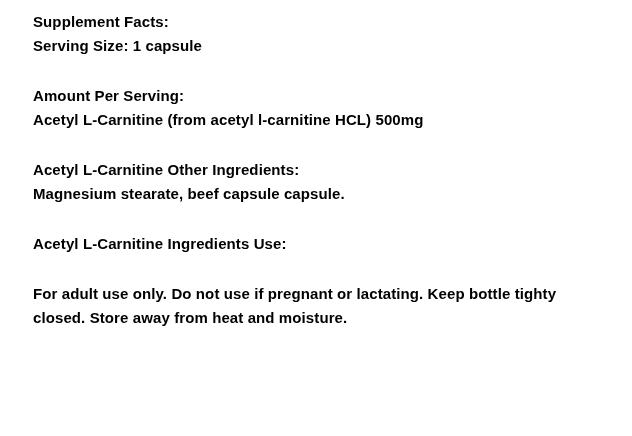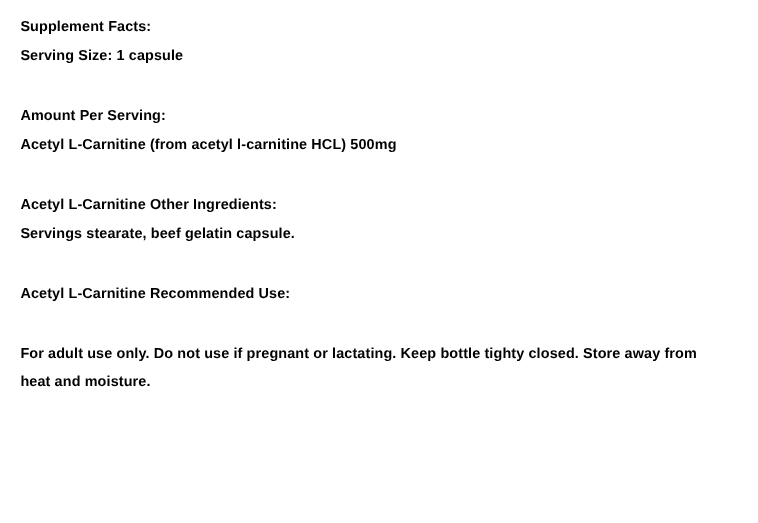--- a/index.html
+++ b/index.html
@@ -11,24 +11,24 @@
     position: relative;
     width: 632px;
     height: 436px;
     background: #ffffff;
     overflow: hidden;
     font-family: "Liberation Sans", "DejaVu Sans", sans-serif;
     color: #000000;
   }
   .label {
     box-sizing: border-box;
-    padding: 10px 20px 0 17px;
+    padding: 10px 20px 0 33px;
     width: 612px;
     max-width: 612px;
-    font-size: 12px;
+    font-size: 15px;
     line-height: 24px;
     letter-spacing: 0.1px;
   }
   .section {
     margin: 0 0 26px 0;
     max-width: 575px;
   }
   .section-heading {
     font-weight: 700;
   }
@@ -47,25 +47,25 @@
       <div class="section-line">Serving Size: 1 capsule</div>
     </div>
 
     <div class="section">
       <div class="section-heading">Amount Per Serving:</div>
       <div class="section-line">Acetyl L-Carnitine (from acetyl l-carnitine HCL) 500mg</div>
     </div>
 
     <div class="section">
       <div class="section-heading">Acetyl L-Carnitine Other Ingredients:</div>
-      <div class="section-line">Servings stearate, beef gelatin capsule.</div>
+      <div class="section-line">Magnesium stearate, beef capsule capsule.</div>
     </div>
 
     <div class="section">
-      <div class="section-heading">Acetyl L-Carnitine Recommended Use:</div>
+      <div class="section-heading">Acetyl L-Carnitine Ingredients Use:</div>
     </div>
 
     <div class="section">
       <div class="section-line">For adult use only. Do not use if pregnant or lactating. Keep bottle tighty closed. Store away from heat and moisture.</div>
     </div>
 
   </div>
 </div>
 
 </body></html>

